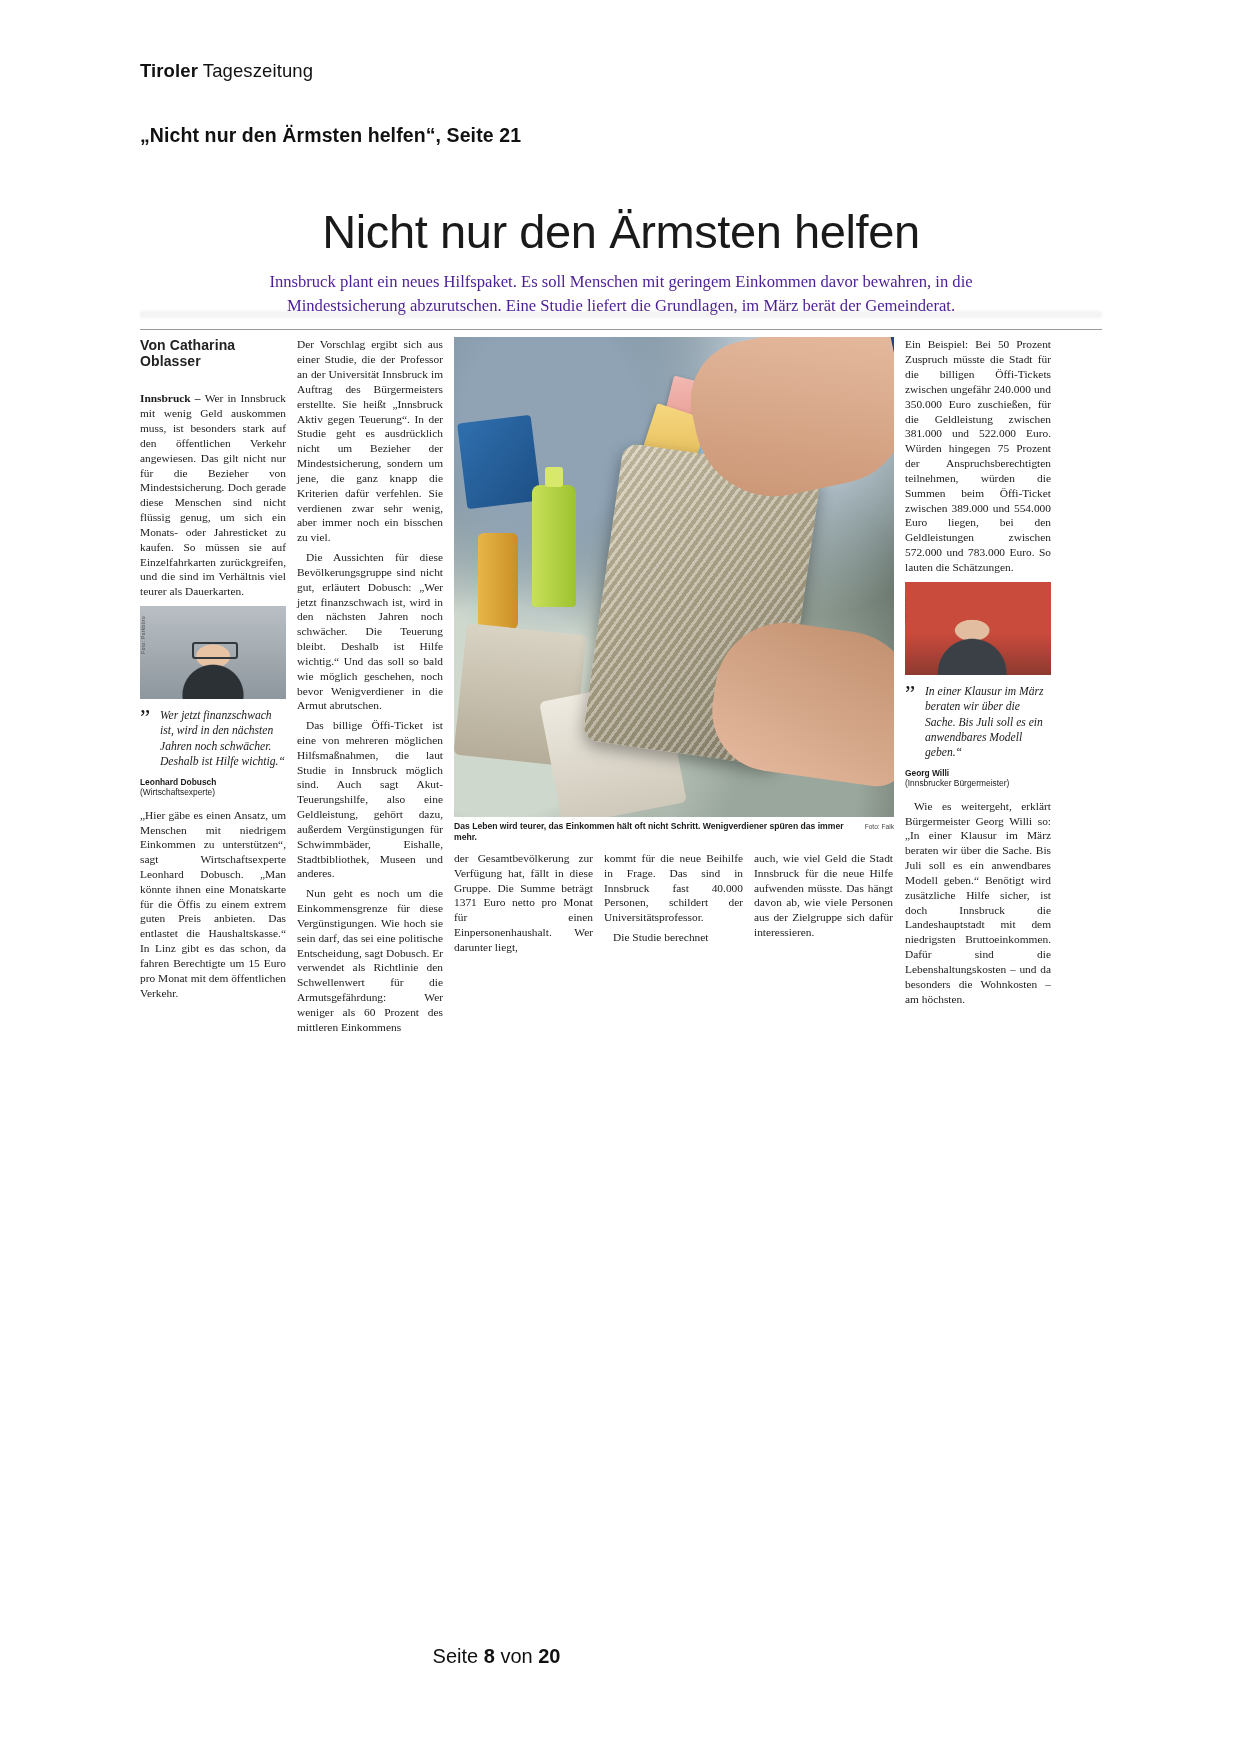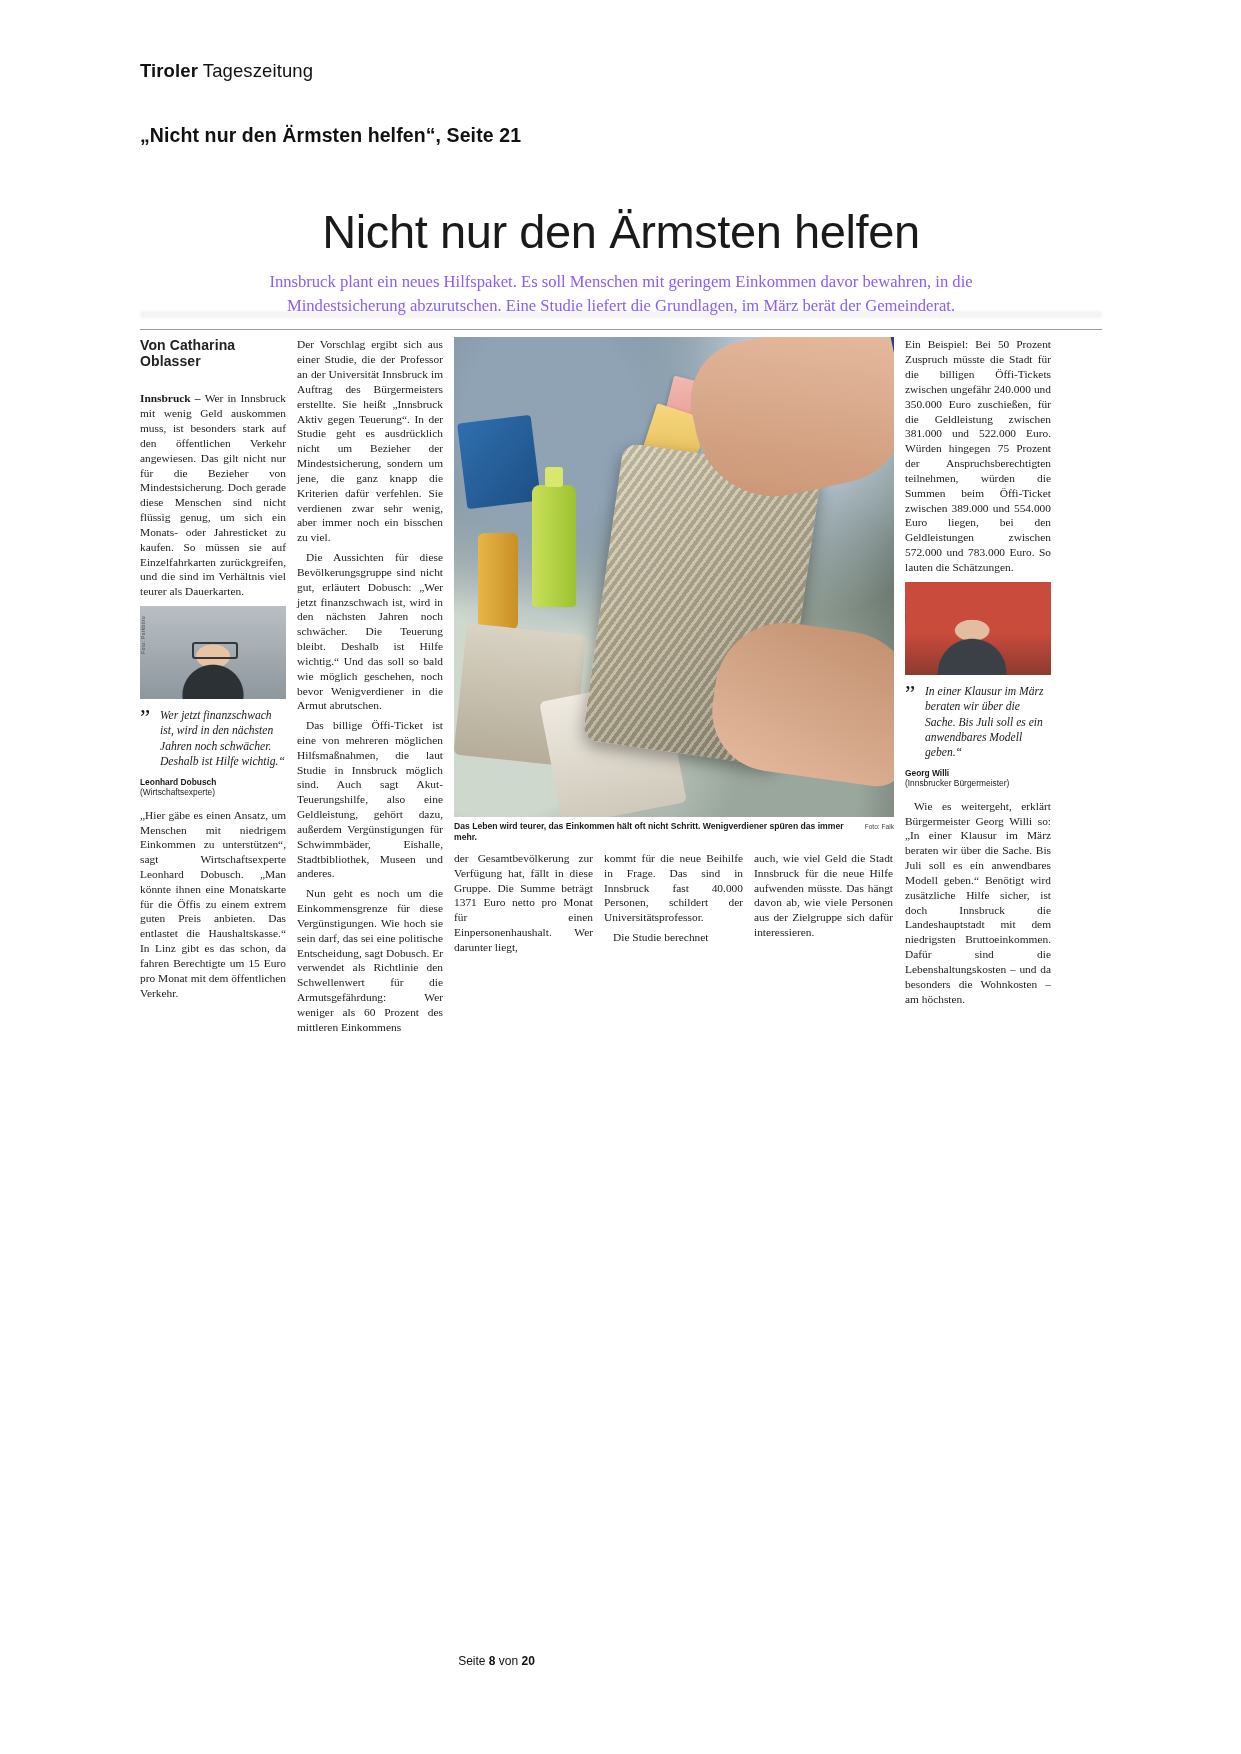--- a/index.html
+++ b/index.html
@@ -66,21 +66,21 @@
     line-height: 1.05;
     margin: 13px 0 14px 0;
     font-weight: normal;
   }
   .art-lead {
     font-family: "Liberation Serif", serif;
     font-size: 16.6px;
     text-align: center;
     line-height: 1.42;
     margin: 0 78px 12px 78px;
-    color: #8b5cf6;
+    color: #4c1d95;
   }
   .rule-top {
     border-top: 1px solid #9b9b9b;
     margin: 6px 0 7px 0;
   }
 
   
   .cols {
     display: flex;
     gap: 11px;
@@ -286,21 +286,21 @@
     gap: 11px;
     margin-top: 8px;
   }
   .lower-col { width: 139px; flex: 0 0 139px; }
 
   .footer {
     position: absolute;
     left: 10px; right: 0;
     bottom: 86px;
     text-align: center;
-    font-size: 12px;
+    font-size: 20px;
   }
   .footer b { font-weight: bold; }
 </style>
 </head>
 <body>
 
 <div class="page">
 
   <div class="masthead">
     <span class="brand">Tiroler</span><span class="sub"> Tageszeitung</span>

